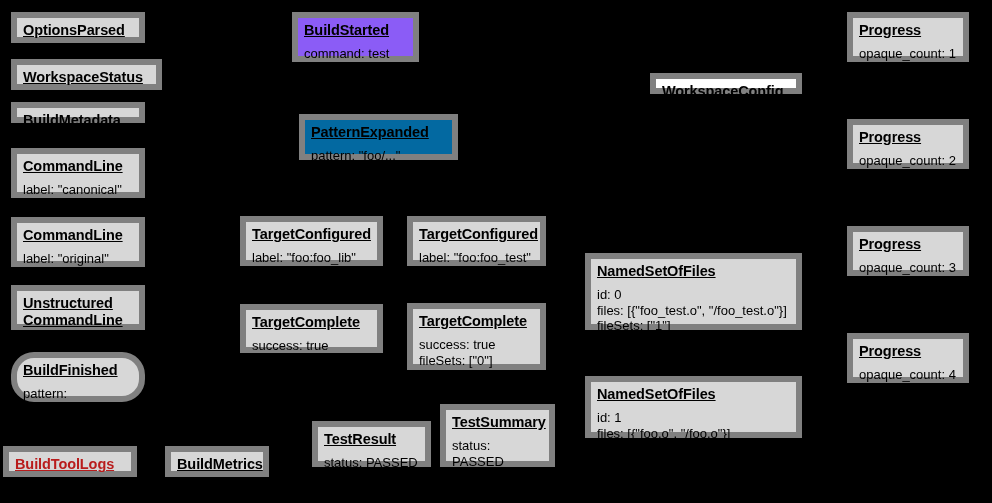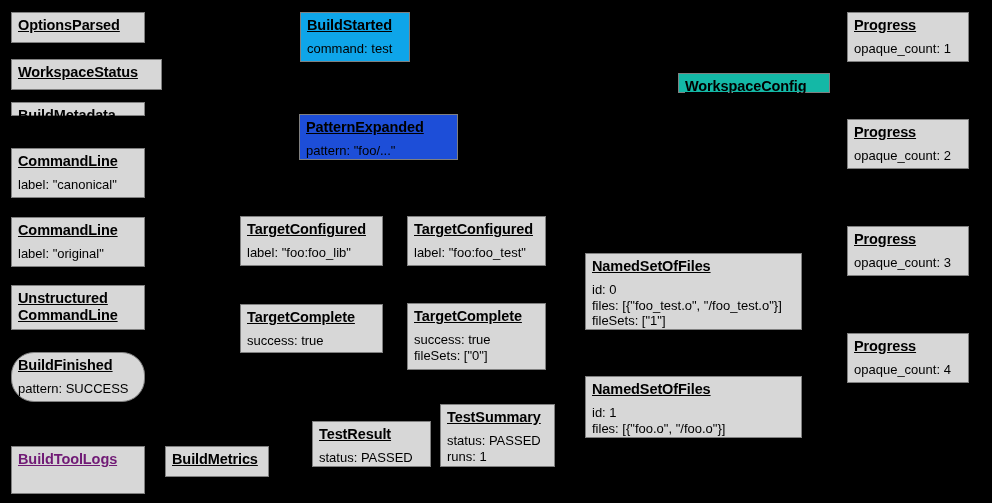--- a/index.html
+++ b/index.html
@@ -13,21 +13,21 @@
     width: 992px;
     height: 503px;
     background: #000000;
     overflow: hidden;
     font-family: "Liberation Sans", sans-serif;
   }
   .node {
     position: absolute;
     box-sizing: border-box;
     background: #d7d7d7;
-    border: 1px solid #0c4a6e;
+    border: 6px solid #0c4a6e;
     padding: 4px 6px 5px 6px;
     color: #000000;
   }
   .node-title {
     font-size: 14.5px;
     font-weight: bold;
     text-decoration: underline;
     line-height: 17px;
     white-space: pre-line;
     letter-spacing: -0.1px;
@@ -41,38 +41,38 @@
   }
   .node-fields:empty { display: none; }
 </style>
 </head>
 <body>
 
 <div id="canvas" style="width: 992px; height: 503px; background: rgb(0, 0, 0);">
     <div class="node" style="left: 11px; top: 12px; width: 134px; height: 31px; background: rgb(215, 215, 215); border-color: rgb(128, 128, 128); color: rgb(0, 0, 0);">
       <div class="node-title">OptionsParsed</div>
     </div>
-    <div class="node" style="left: 300px; top: 12px; width: 110px; height: 50px; background: #0ea5e9; border-color: rgb(128, 128, 128); color: rgb(0, 0, 0);">
+    <div class="node" style="left: 292px; top: 12px; width: 127px; height: 50px; background: #8b5cf6; border-color: rgb(128, 128, 128); color: rgb(0, 0, 0);">
       <div class="node-title">BuildStarted</div>
       <div class="node-fields">command: test</div>
     </div>
     <div class="node" style="left: 847px; top: 12px; width: 122px; height: 50px; background: rgb(215, 215, 215); border-color: rgb(128, 128, 128); color: rgb(0, 0, 0);">
       <div class="node-title">Progress</div>
       <div class="node-fields">opaque_count: 1</div>
     </div>
     <div class="node" style="left: 11px; top: 59px; width: 151px; height: 31px; background: rgb(215, 215, 215); border-color: rgb(128, 128, 128); color: rgb(0, 0, 0);">
       <div class="node-title">WorkspaceStatus</div>
     </div>
-    <div class="node" style="left: 650px; top: 73px; width: 152px; height: 20px; background: #14b8a6; border-color: rgb(128, 128, 128); color: rgb(0, 0, 0); margin-left: 28px;">
+    <div class="node" style="left: 650px; top: 73px; width: 152px; height: 20px; background: #ffffff; border-color: rgb(128, 128, 128); color: rgb(0, 0, 0);">
       <div class="node-title">WorkspaceConfig</div>
     </div>
     <div class="node" style="left: 11px; top: 102px; width: 134px; height: 14px; background: rgb(215, 215, 215); border-color: rgb(128, 128, 128); color: rgb(0, 0, 0);">
       <div class="node-title">BuildMetadata</div>
     </div>
-    <div class="node" style="left: 299px; top: 114px; width: 159px; height: 46px; background: #1d4ed8; border-color: rgb(128, 128, 128); color: rgb(0, 0, 0);">
+    <div class="node" style="left: 299px; top: 114px; width: 159px; height: 46px; background: #0369a1; border-color: rgb(128, 128, 128); color: rgb(0, 0, 0);">
       <div class="node-title">PatternExpanded</div>
       <div class="node-fields">pattern: "foo/..."</div>
     </div>
     <div class="node" style="left: 847px; top: 119px; width: 122px; height: 50px; background: rgb(215, 215, 215); border-color: rgb(128, 128, 128); color: rgb(0, 0, 0);">
       <div class="node-title">Progress</div>
       <div class="node-fields">opaque_count: 2</div>
     </div>
     <div class="node" style="left: 11px; top: 148px; width: 134px; height: 50px; background: rgb(215, 215, 215); border-color: rgb(128, 128, 128); color: rgb(0, 0, 0);">
       <div class="node-title">CommandLine</div>
       <div class="node-fields">label: "canonical"</div>
@@ -127,19 +127,19 @@
     </div>
     <div class="node" style="left: 440px; top: 404px; width: 115px; height: 63px; background: rgb(215, 215, 215); border-color: rgb(128, 128, 128); color: rgb(0, 0, 0);">
       <div class="node-title">TestSummary</div>
       <div class="node-fields">status: PASSED
 runs: 1</div>
     </div>
     <div class="node" style="left: 312px; top: 421px; width: 119px; height: 46px; background: rgb(215, 215, 215); border-color: rgb(128, 128, 128); color: rgb(0, 0, 0);">
       <div class="node-title">TestResult</div>
       <div class="node-fields">status: PASSED</div>
     </div>
-    <div class="node" style="left: 11px; top: 446px; width: 134px; height: 48px; background: rgb(215, 215, 215); border-color: rgb(128, 128, 128); color: #701a75;">
+    <div class="node" style="left: 3px; top: 446px; width: 134px; height: 31px; background: rgb(215, 215, 215); border-color: rgb(128, 128, 128); color: #b91c1c;">
       <div class="node-title">BuildToolLogs</div>
     </div>
     <div class="node" style="left: 165px; top: 446px; width: 104px; height: 31px; background: rgb(215, 215, 215); border-color: rgb(128, 128, 128); color: rgb(0, 0, 0);">
       <div class="node-title">BuildMetrics</div>
     </div>
   </div>
 
 </body></html>

